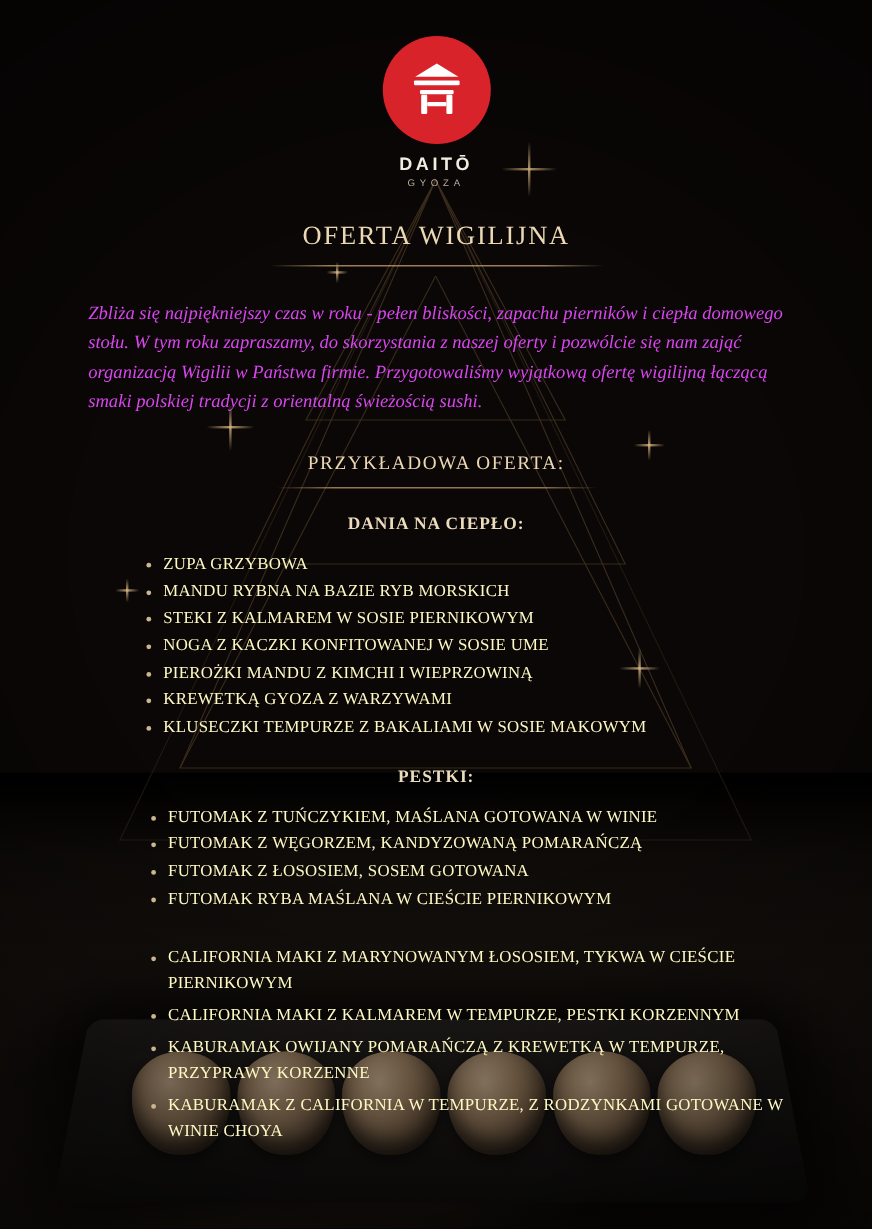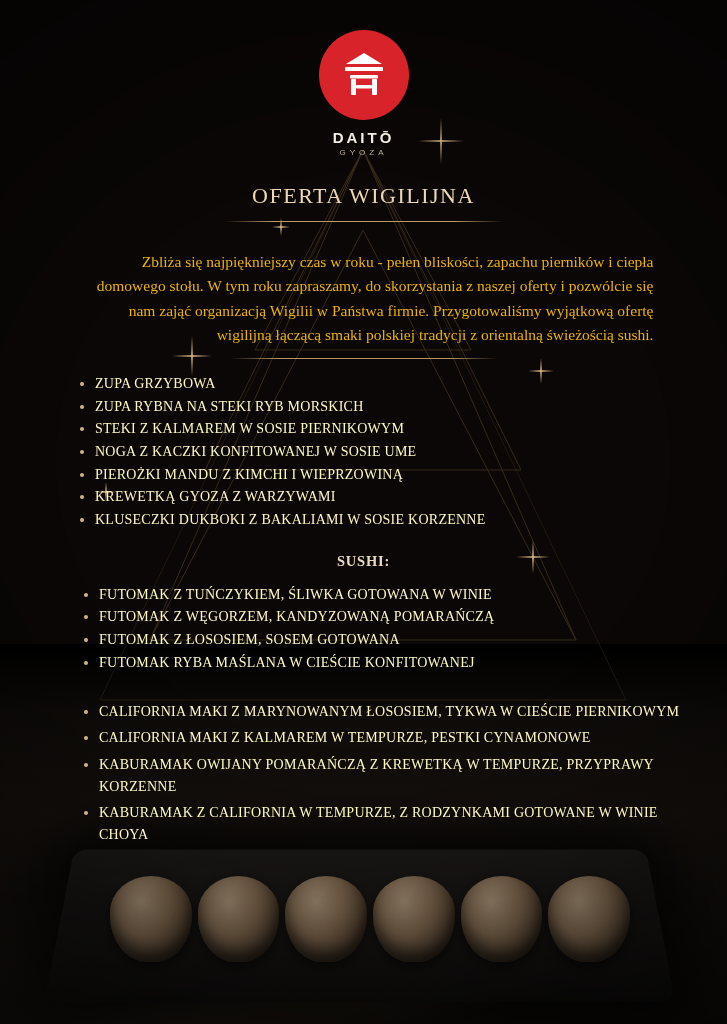--- a/index.html
+++ b/index.html
@@ -105,21 +105,21 @@
     transform: translate(-50%,-50%);
   }
   .spark::before { width: 2px; height: 100%; }
   .spark::after { height: 2px; width: 100%;
     background: linear-gradient(to right, rgba(214,180,128,0) 0%, rgba(214,180,128,.85) 50%, rgba(214,180,128,0) 100%); }
 
   
   .content {
     position: relative;
     z-index: 5;
-    padding: 0 19px;
+    padding: 0 60px;
   }
 
   .logo-wrap {
     display: flex;
     flex-direction: column;
     align-items: center;
     padding-top: 30px;
   }
   .logo-circle {
     width: 90px;
@@ -158,24 +158,25 @@
   .rule {
     width: 280px;
     height: 1px;
     margin: 12px auto 0;
     background: linear-gradient(to right, rgba(200,164,110,0) 0%, rgba(200,164,110,.95) 18%, rgba(200,164,110,.95) 82%, rgba(200,164,110,0) 100%);
   }
 
   .intro {
     margin: 28px auto 0;
     width: 580px;
-    text-align: right;
+    text-align: left;
     font-size: 15.5px;
     line-height: 1.58;
-    color: #eab308;
+    color: #d946ef;
+    font-style: italic;
   }
 
   h2.section-title {
     margin: 30px 0 0;
     text-align: center;
     font-weight: normal;
     font-size: 16px;
     letter-spacing: 1.3px;
     color: #ecd9b4;
   }
@@ -272,43 +273,45 @@
       </div>
       <div class="logo-name">DAITŌ</div>
       <div class="logo-sub">GYOZA</div>
     </div>
 
     <h1 class="doc-title">OFERTA WIGILIJNA</h1>
     <div class="rule"></div>
 
     <p class="intro">Zbliża się najpiękniejszy czas w roku - pełen bliskości, zapachu pierników i ciepła domowego stołu. W tym roku zapraszamy, do skorzystania z naszej oferty i pozwólcie się nam zająć organizacją Wigilii w Państwa firmie. Przygotowaliśmy wyjątkową ofertę wigilijną łączącą smaki polskiej tradycji z orientalną świeżością sushi.</p>
 
+    <h2 class="section-title">PRZYKŁADOWA OFERTA:</h2>
     <div class="rule-sm"></div>
 
+    <h3 class="group-title">DANIA NA CIEPŁO:</h3>
     <ul class="menu-list">
       <li>ZUPA GRZYBOWA</li>
-      <li>ZUPA RYBNA NA STEKI RYB MORSKICH</li>
+      <li>MANDU RYBNA NA BAZIE RYB MORSKICH</li>
       <li>STEKI Z KALMAREM W SOSIE PIERNIKOWYM</li>
       <li>NOGA Z KACZKI KONFITOWANEJ W SOSIE UME</li>
       <li>PIEROŻKI MANDU Z KIMCHI I WIEPRZOWINĄ</li>
       <li>KREWETKĄ GYOZA Z WARZYWAMI</li>
-      <li>KLUSECZKI DUKBOKI Z BAKALIAMI W SOSIE KORZENNE</li>
+      <li>KLUSECZKI TEMPURZE Z BAKALIAMI W SOSIE MAKOWYM</li>
     </ul>
 
     <div class="sushi-block">
-      <h3 class="group-title">SUSHI:</h3>
+      <h3 class="group-title">PESTKI:</h3>
       <ul class="menu-list">
-        <li>FUTOMAK Z TUŃCZYKIEM, ŚLIWKA GOTOWANA W WINIE</li>
+        <li>FUTOMAK Z TUŃCZYKIEM, MAŚLANA GOTOWANA W WINIE</li>
         <li>FUTOMAK Z WĘGORZEM, KANDYZOWANĄ POMARAŃCZĄ</li>
         <li>FUTOMAK Z ŁOSOSIEM, SOSEM GOTOWANA</li>
-        <li>FUTOMAK RYBA MAŚLANA W CIEŚCIE KONFITOWANEJ</li>
+        <li>FUTOMAK RYBA MAŚLANA W CIEŚCIE PIERNIKOWYM</li>
       </ul>
       <div class="group-gap"></div>
       <ul class="menu-list spaced">
         <li>CALIFORNIA MAKI Z MARYNOWANYM ŁOSOSIEM, TYKWA W CIEŚCIE PIERNIKOWYM</li>
-        <li>CALIFORNIA MAKI Z KALMAREM W TEMPURZE, PESTKI CYNAMONOWE</li>
+        <li>CALIFORNIA MAKI Z KALMAREM W TEMPURZE, PESTKI KORZENNYM</li>
         <li>KABURAMAK OWIJANY POMARAŃCZĄ Z KREWETKĄ W TEMPURZE, PRZYPRAWY KORZENNE</li>
         <li>KABURAMAK Z CALIFORNIA W TEMPURZE, Z RODZYNKAMI GOTOWANE W WINIE CHOYA</li>
       </ul>
     </div>
 
   </div>
 </div>
 
 </body></html>

